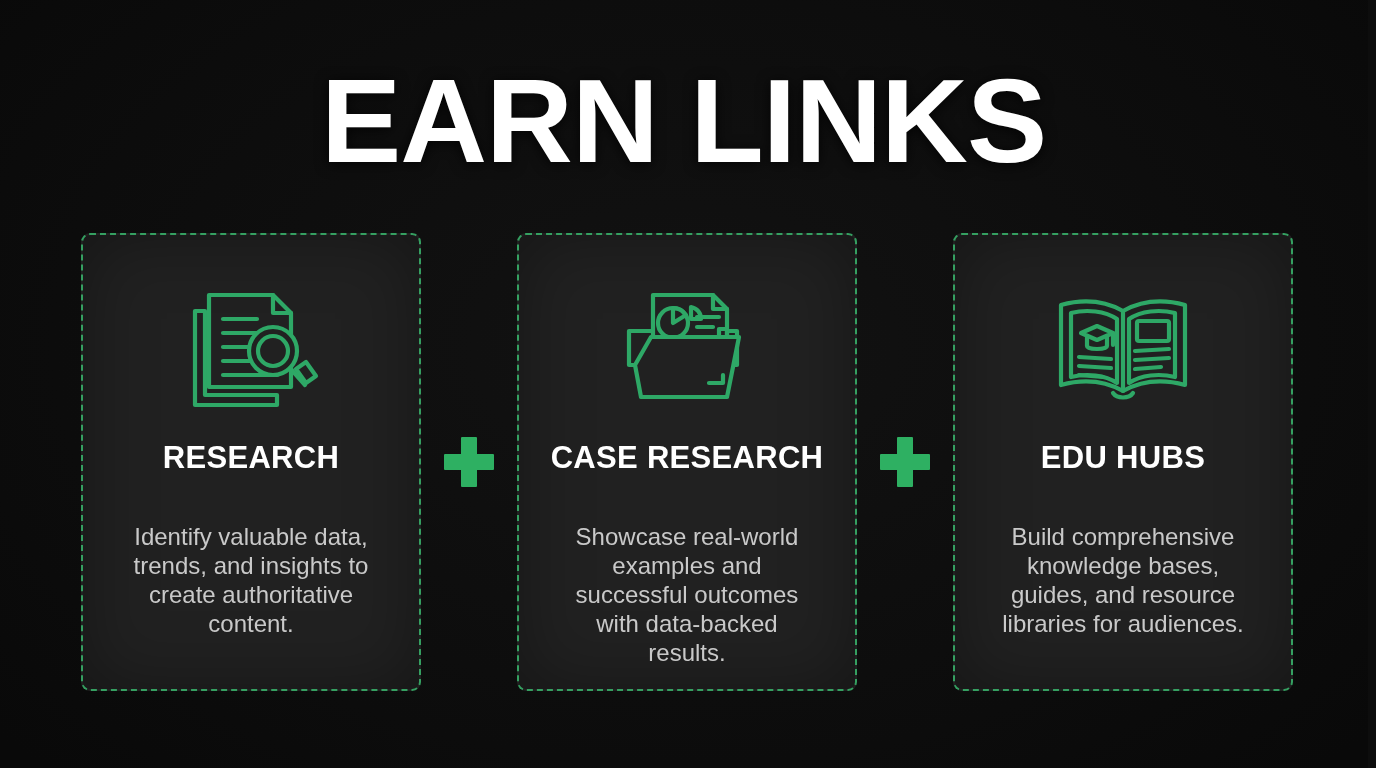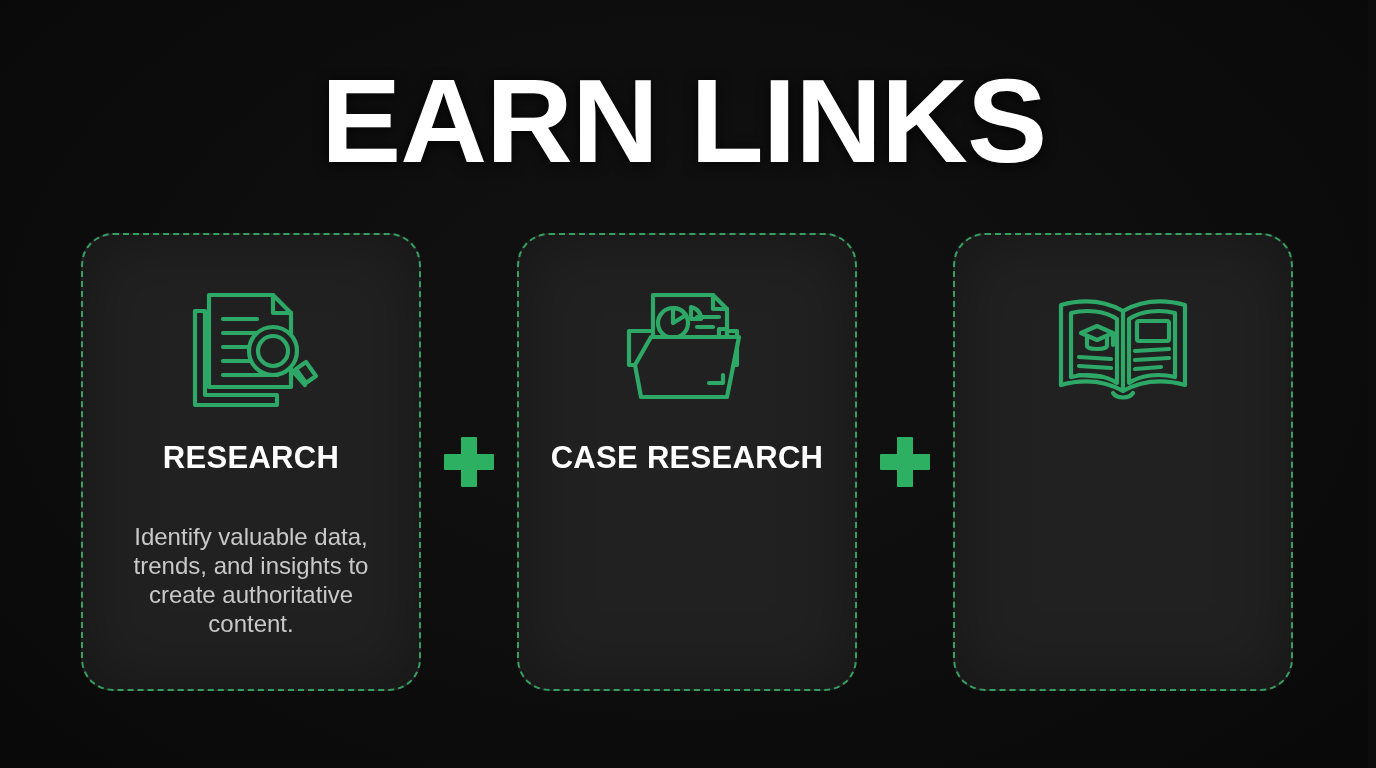--- a/index.html
+++ b/index.html
@@ -43,21 +43,21 @@
     display:flex;
     align-items:stretch;
   }
 
   .card {
     position:relative;
     width:340px;
     flex:0 0 340px;
     background:#212121;
     border:2px dashed #35a061;
-    border-radius:32px;
+    border-radius:9px;
     display:flex;
     flex-direction:column;
     align-items:center;
     padding-top:46px;
     box-shadow:inset 0 0 70px rgba(0,0,0,0.35);
   }
 
   .icon-box {
     width:150px; height:135px;
     display:flex;
@@ -168,20 +168,21 @@
           <rect x="98" y="42" width="8" height="24"></rect>
 
           <line x1="40" y1="58" x2="64" y2="58"></line>
           <line x1="40" y1="68" x2="64" y2="68"></line>
 
           <path d="M14 78 L30 50 H118 L106 110 H20 Z" fill="#212121"></path>
           <path d="M88 96 h14 v-8"></path>
         </svg>
       </div>
       <div class="card-title">CASE RESEARCH</div>
+      <div class="card-desc">Showcase real-world examples and successful outcomes with data-backed results.</div>
     </div>
 
     <div class="plus">
       <div class="plus-glyph"></div>
     </div>
 
     <div class="card">
       <div class="icon-box">
         <svg width="140" height="120" viewBox="0 0 140 120" fill="none" stroke="#2ea866" stroke-width="4.2" stroke-linecap="round" stroke-linejoin="round">
 
@@ -203,16 +204,18 @@
 
           <rect x="84" y="32" width="32" height="20" rx="2"></rect>
 
           <line x1="82" y1="62" x2="116" y2="60"></line>
           <line x1="82" y1="71" x2="116" y2="69"></line>
           <line x1="82" y1="80" x2="108" y2="78"></line>
 
           <path d="M60 104 C64 110 76 110 80 104"></path>
         </svg>
       </div>
+      <div class="card-title">EDU HUBS</div>
+      <div class="card-desc">Build comprehensive knowledge bases, guides, and resource libraries for audiences.</div>
     </div>
 
   </div>
 </div>
 
 </body></html>

